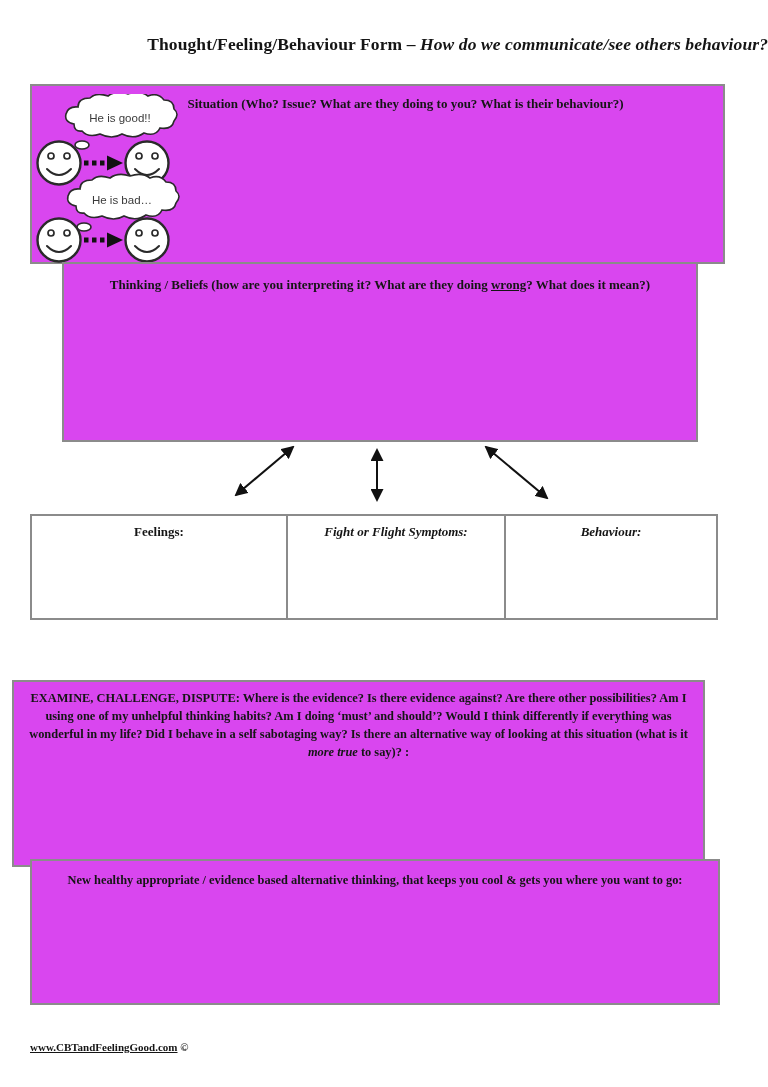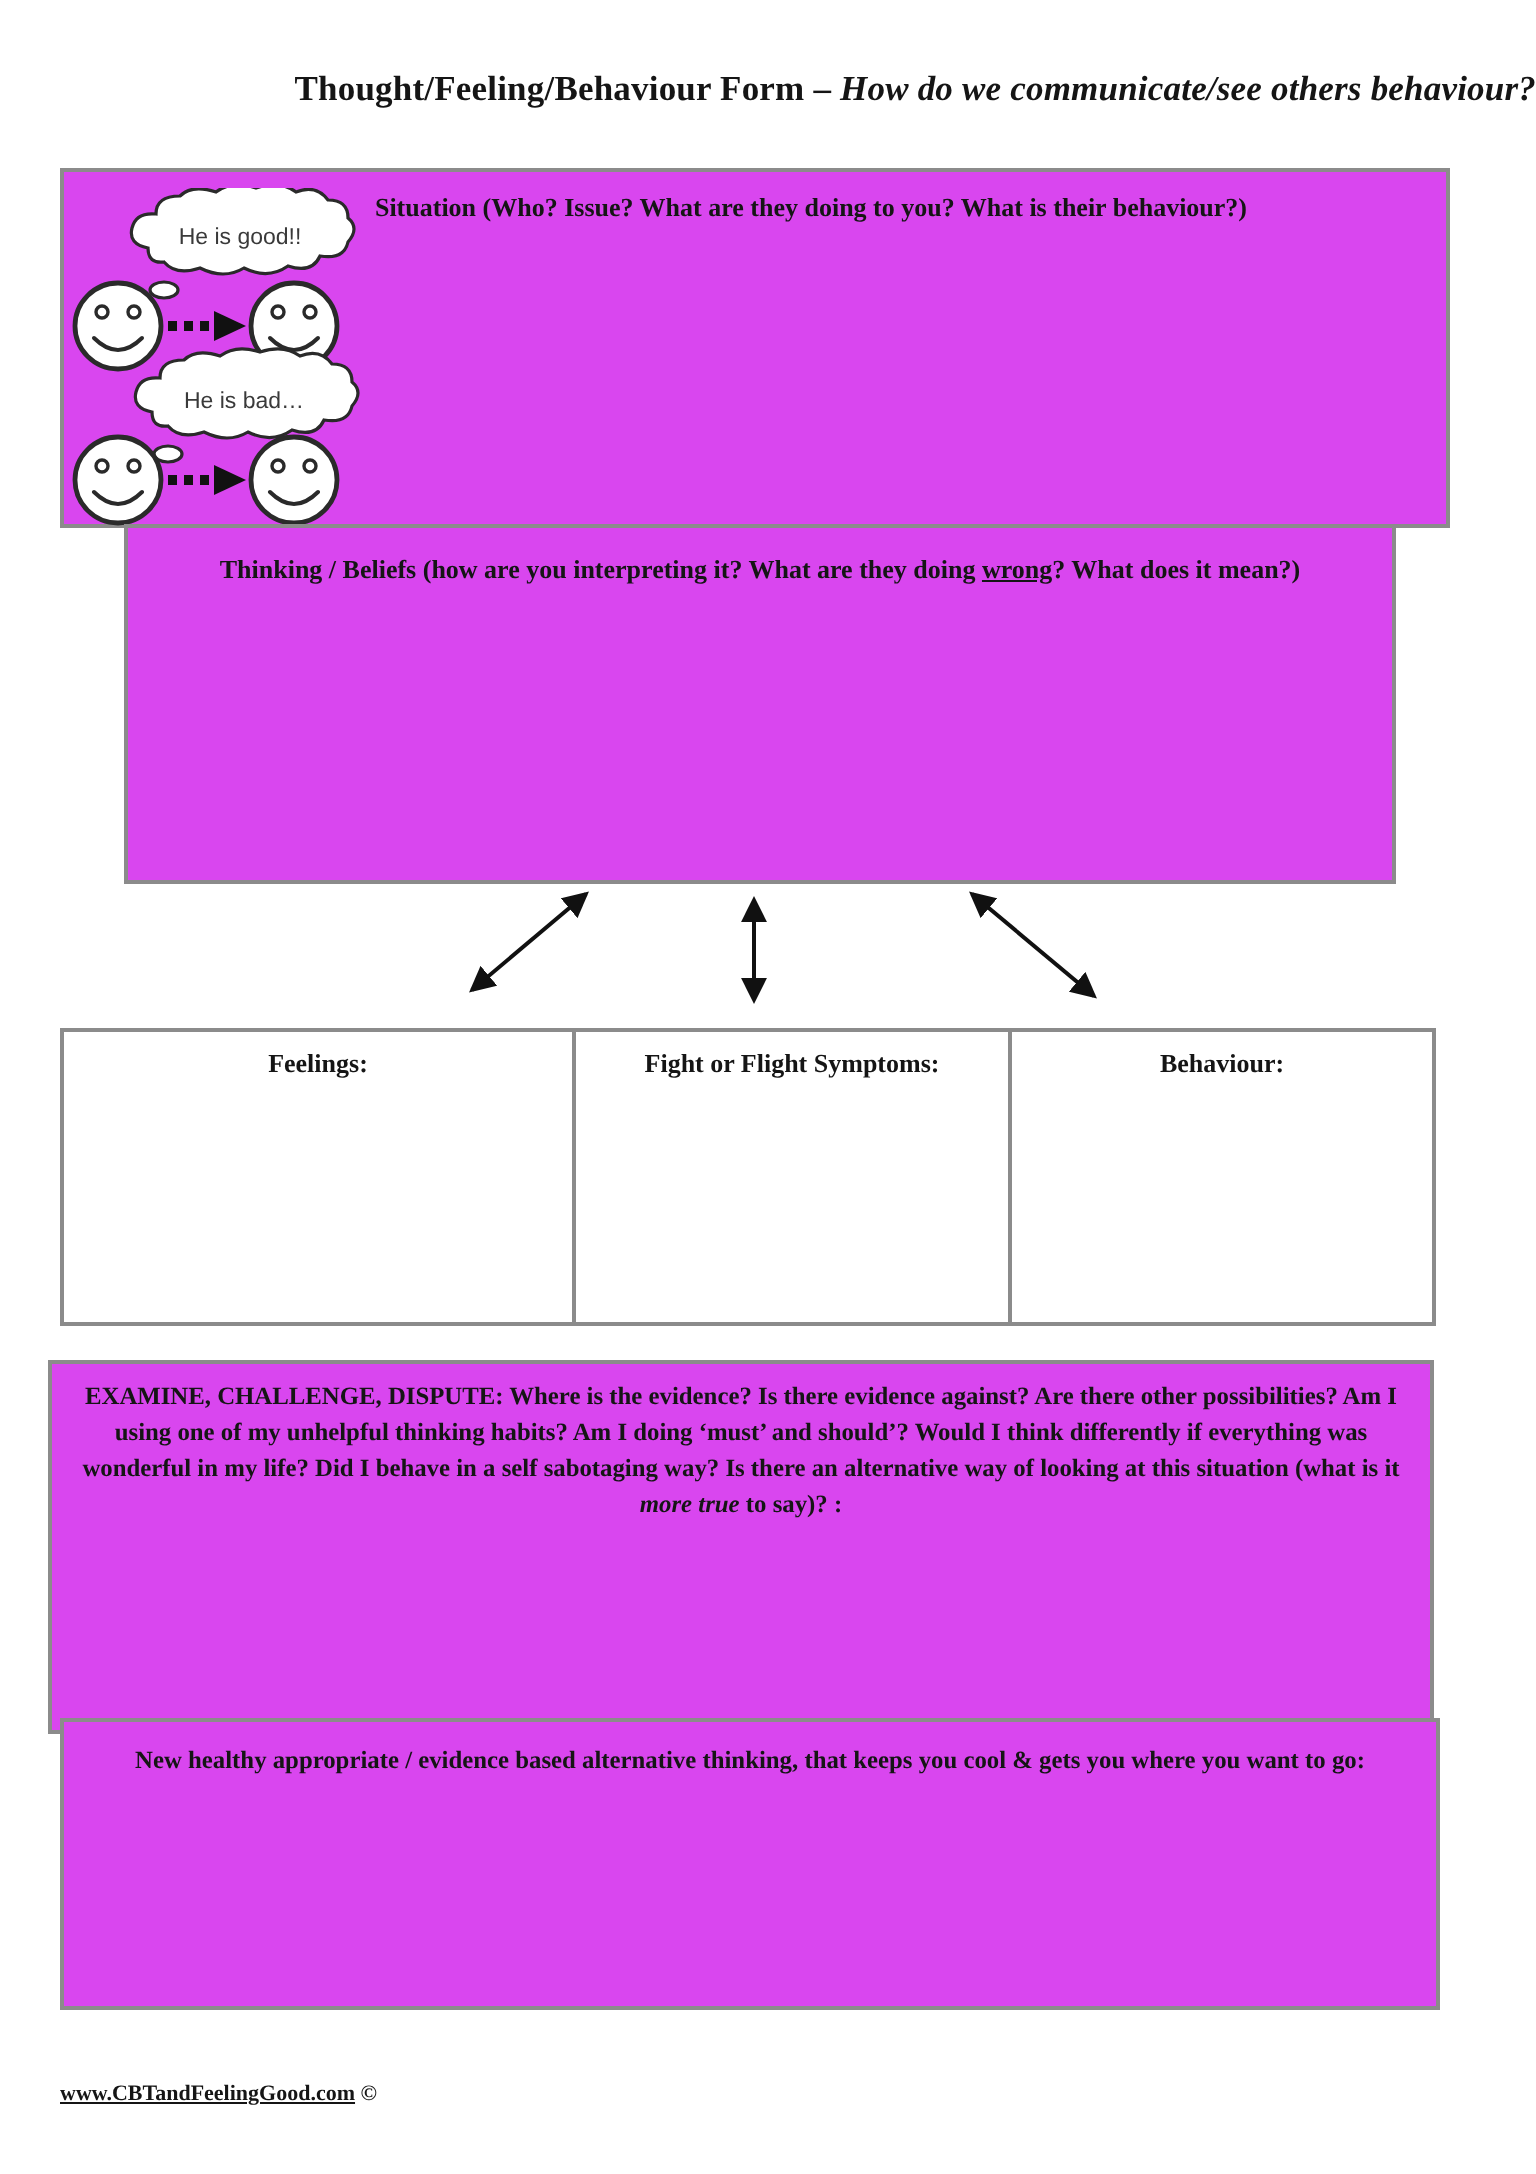--- a/index.html
+++ b/index.html
@@ -22,30 +22,30 @@
     font-weight: bold; font-size: 13px; text-align: center;
   }
   .situation-box { left: 30px; top: 84px; width: 695px; height: 180px; }
   .situation-header { padding: 10px 8px 0 64px; }
   .smiley-art { position: absolute; left: 2px; top: 8px; }
   .thinking-box { left: 62px; top: 262px; width: 636px; height: 180px; z-index: 2; }
   .thinking-header { padding-top: 13px; }
   .thinking-header .und { text-decoration: underline; }
   .arrows-wrap { position: absolute; left: 200px; top: 440px; width: 380px; height: 72px; }
   .triple-row {
-    position: absolute; left: 30px; top: 514px; width: 688px; height: 149px;
+    position: absolute; left: 30px; top: 514px; width: 688px; height: 106px;
     display: flex; border: 2px solid #8b8b8b; background: #fff;
   }
   .col { height: 100%; }
-  .col + .col { border-left: 2px solid #8b8b8b; }
+  .col + .col { border-left: 2px solid #8b8b8b; font-style: italic; }
   .col-1 { width: 254px; }
   .col-2 { width: 218px; }
   .col-3 { flex: 1; }
   .col .box-header { padding-top: 8px; }
-  .examine-box { left: 24px; top: 680px; width: 693px; height: 187px; }
+  .examine-box { left: 12px; top: 680px; width: 693px; height: 187px; }
   .examine-text {
     font-weight: bold; font-size: 12.4px; line-height: 18px;
     text-align: center; padding: 7px 9px 0 9px;
   }
   .examine-text .it { font-style: italic; }
   .new-box { left: 30px; top: 859px; width: 690px; height: 146px; }
   .new-header { font-size: 12.4px; padding-top: 12px; }
   .footer {
     position: absolute; left: 30px; top: 1041px; width: 693px;
     display: flex; justify-content: space-between; align-items: baseline;

